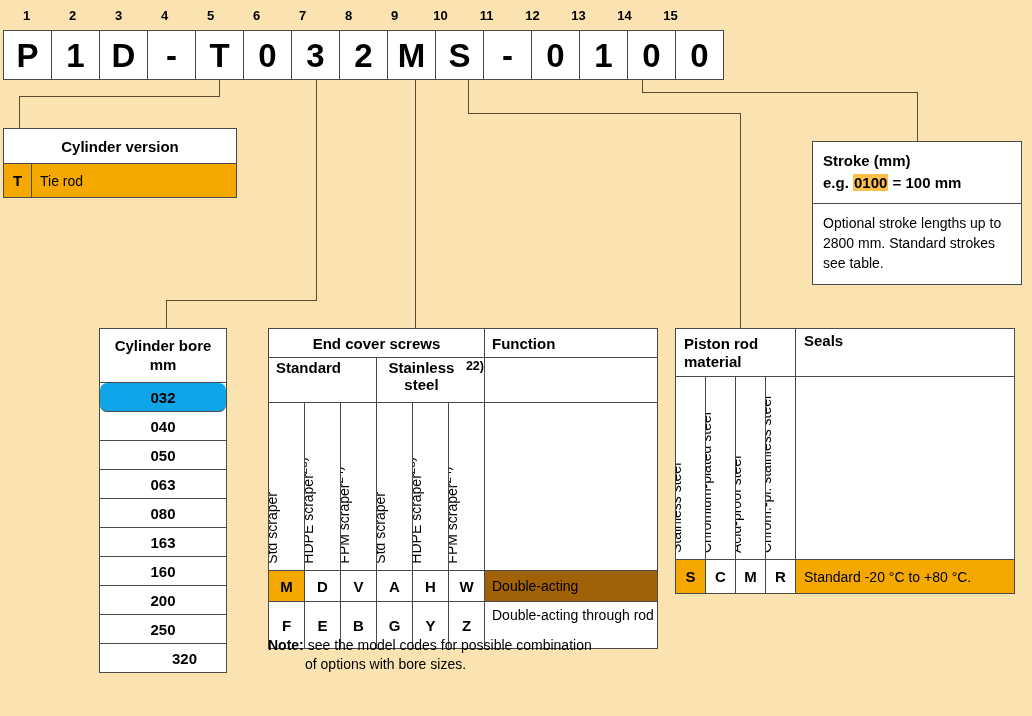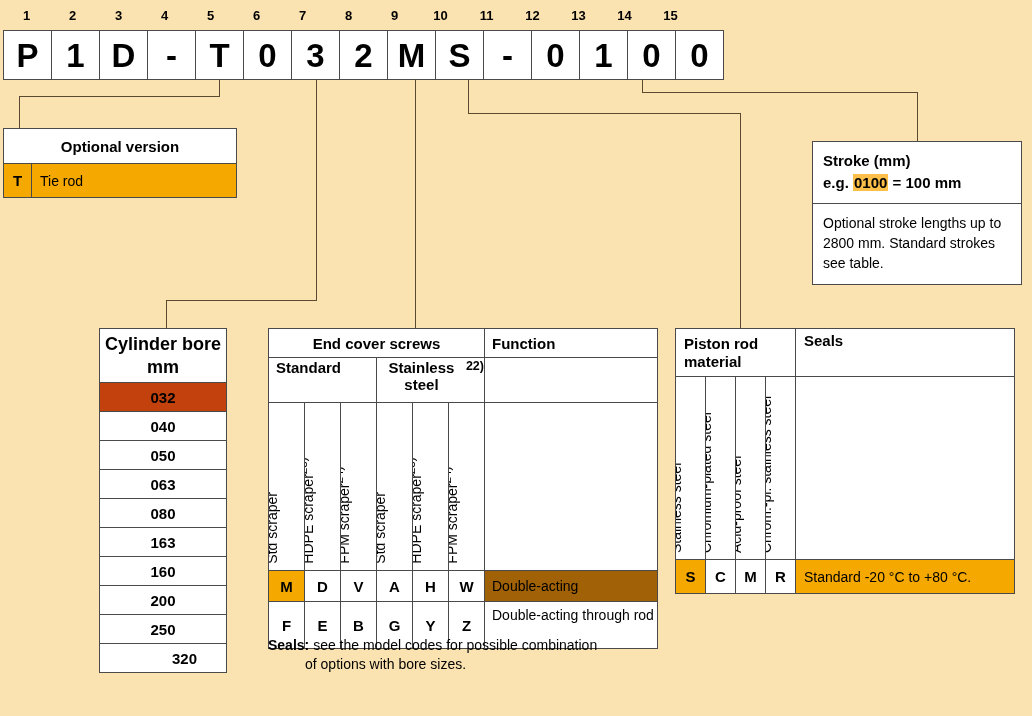--- a/index.html
+++ b/index.html
@@ -64,29 +64,29 @@
     padding:9px 10px 11px 10px;
     font-size:14px;line-height:1.45;
   }
   .hl{background:#fbbf4a;padding:0 1px;}
 
   
   #bore-table{left:99px;top:328px;width:128px;}
   #bore-table .b-head{
     height:53px;border-bottom:1px solid #4a4a4a;
     display:flex;flex-direction:column;align-items:center;justify-content:center;
-    font-size:18px;font-weight:bold;line-height:1.25;
+    font-size:15px;font-weight:bold;line-height:1.25;
   }
   #bore-table .b-cell{
     height:28px;border-bottom:1px solid #4a4a4a;
     display:flex;align-items:center;justify-content:center;
     font-size:15px;font-weight:bold;
   }
   #bore-table .b-cell:last-child{border-bottom:none;padding-left:43px;}
-  #bore-table .b-cell.sel{background:#c2410c;}
+  #bore-table .b-cell.sel{background:#0ea5e9;border-radius:7px;}
 
   
   #screws-table{left:268px;top:328px;width:390px;}
   .tbl{display:flex;flex-direction:column;height:100%;}
   .trow{display:flex;}
 
   #screws-table .s-top{height:28px;border-bottom:1px solid #4a4a4a;}
   #screws-table .s-top .t1{width:216px;display:flex;align-items:center;justify-content:center;
      font-size:15px;font-weight:bold;border-right:1px solid #4a4a4a;box-sizing:border-box;}
   #screws-table .s-top .t2{flex:1;display:flex;align-items:center;
@@ -201,21 +201,21 @@
 
 <div class="ln lnv" style="left:468px;top:79px;height:34px;"></div>
 <div class="ln lnh" style="left:468px;top:113px;width:272px;"></div>
 <div class="ln lnv" style="left:740px;top:113px;height:215px;"></div>
 
 <div class="ln lnv" style="left:642px;top:79px;height:13px;"></div>
 <div class="ln lnh" style="left:642px;top:92px;width:276px;"></div>
 <div class="ln lnv" style="left:917px;top:92px;height:49px;"></div>
 
 <div class="abs box" id="cylinder-version">
-  <div class="cv-title">Optional version</div>
+  <div class="cv-title">Cylinder version</div>
   <div class="cv-row">
     <div class="cv-code">T</div>
     <div class="cv-desc">Tie rod</div>
   </div>
 </div>
 
 <div class="abs box" id="stroke-box">
   <div class="st-head">
     <div>Stroke (mm)</div>
     <div><span>e.g.</span> <span class="hl">0100</span> <span>= 100 mm</span></div>
@@ -321,16 +321,16 @@
       <div class="lc sel">S</div>
       <div class="lc">C</div>
       <div class="lc">M</div>
       <div class="lc">R</div>
       <div class="lf">Standard -20 °C to +80 °C.</div>
     </div>
   </div>
 </div>
 
 <div class="abs" id="note">
-  <b>Seals:</b>
+  <b>Note:</b>
   <span>see the model codes for possible combination</span>
   <span class="n-ind">of options with bore sizes.</span>
 </div>
 
 </body></html>

